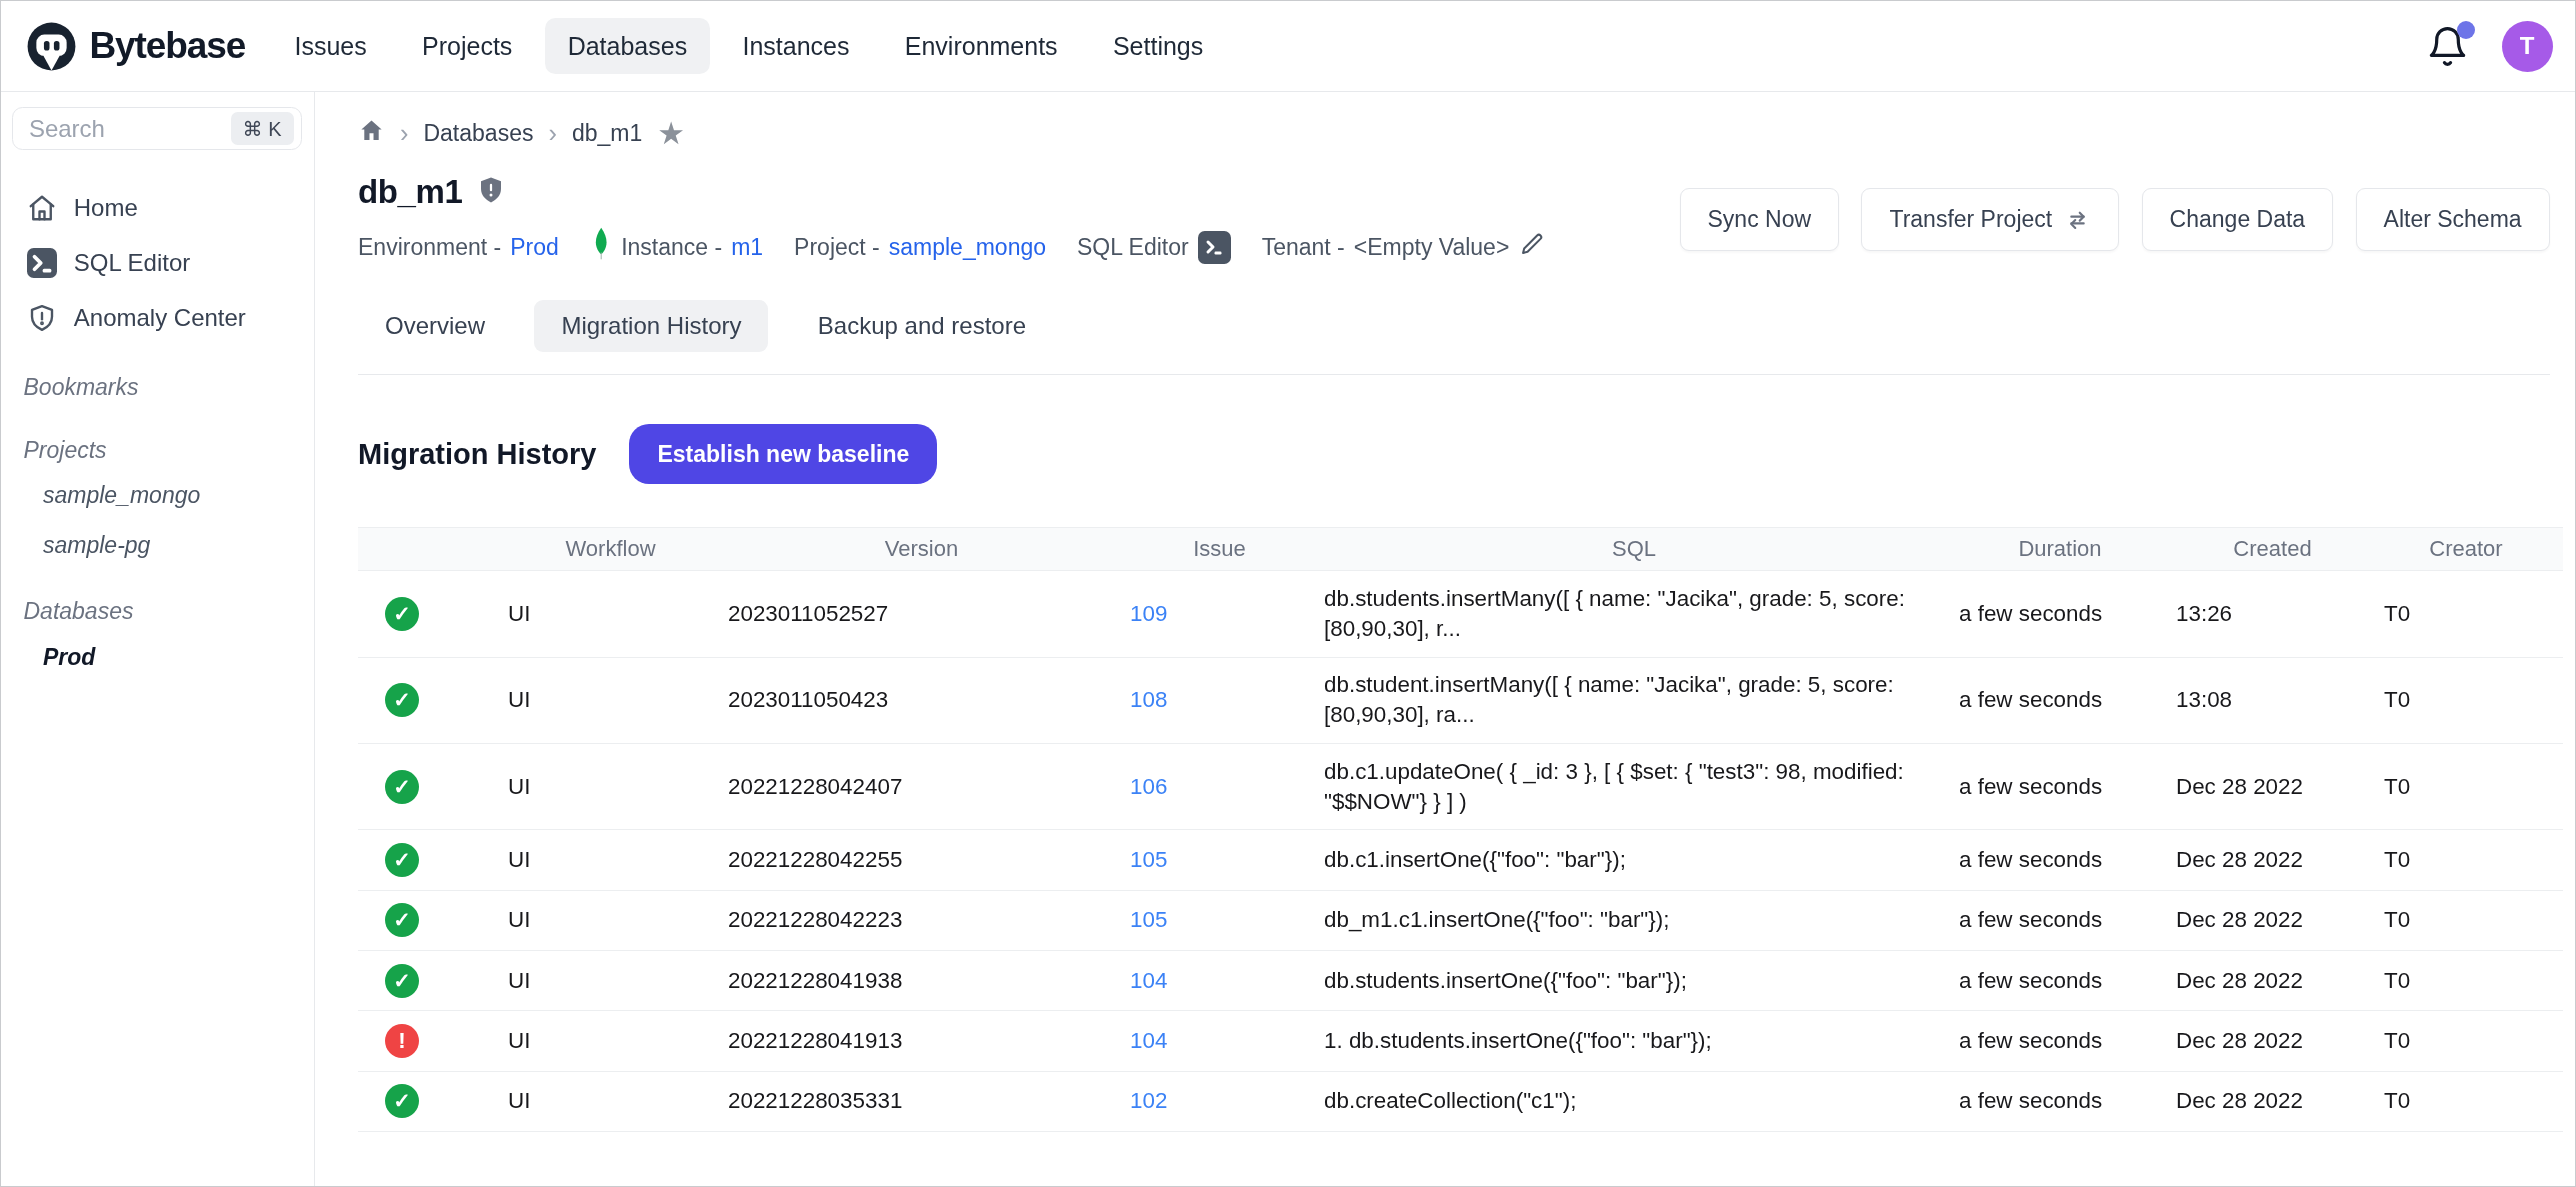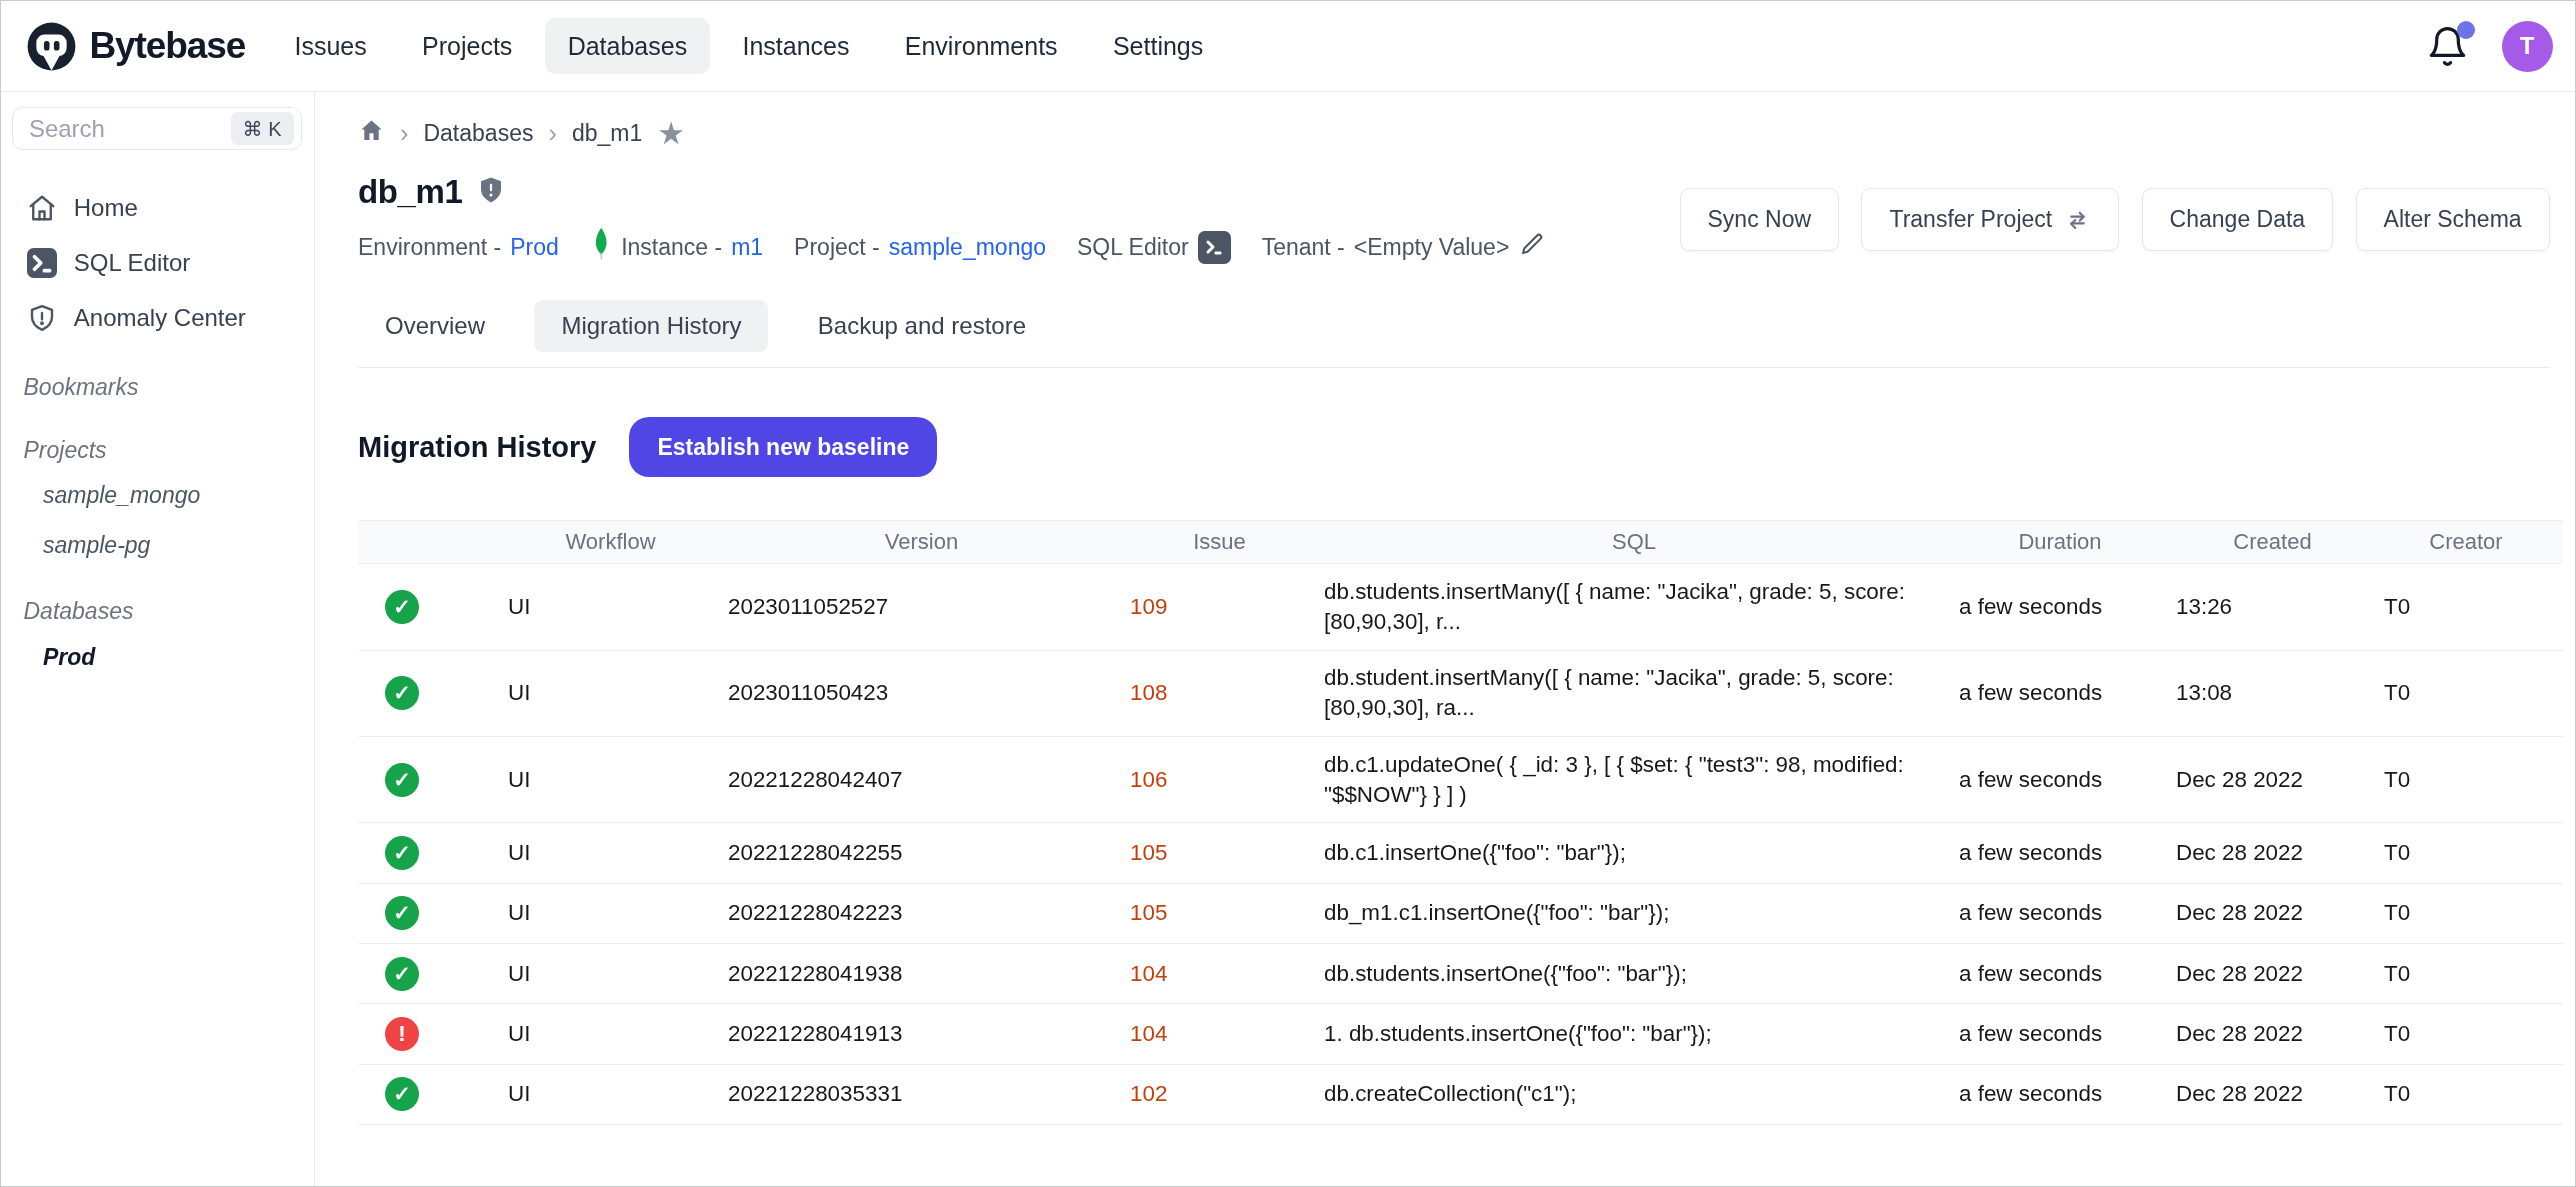--- a/index.html
+++ b/index.html
@@ -83,21 +83,21 @@
 
   .actions { display:flex; align-items:center; gap:22.4px; margin-left:30px; }
   .btn {
     height:63px; border:1.5px solid #e5e7eb; background:#fff; border-radius:9px;
     font-size:23px; color:#374151; padding:0 27px; display:inline-flex; align-items:center;
     gap:12px; cursor:pointer; font-family:inherit; white-space:nowrap;
     box-shadow:0 1.5px 2.2px rgba(0,0,0,0.03);
   }
   .btn svg { width:27px; height:27px; }
 
-  .tabs { display:flex; align-items:center; gap:22.4px; margin-top:33px; border-bottom:1.5px solid #e7e9ec; padding-bottom:15px; }
+  .tabs { display:flex; align-items:center; gap:22.4px; margin-top:33px; border-bottom:1.5px solid #e7e9ec; padding-bottom:22px; }
   .tab { font-size:24px; color:#374151; padding:12px 27px; border-radius:9px; cursor:pointer; background:transparent; border:none; font-family:inherit; }
   .tab.active { background:#f0f1f3; }
 
   .content-head { display:flex; align-items:center; gap:33px; margin-top:49px; }
   .content-title { font-size:29px; font-weight:800; color:#111827; }
   .baseline-btn {
     background:#4f46e5; color:#fff; border:none; border-radius:20px; height:60px;
     padding:0 28px; font-size:23px; font-weight:600; cursor:pointer; font-family:inherit;
   }
 
@@ -107,21 +107,21 @@
     background:#f9fafb; border-top:1.5px solid #eceef0; border-bottom:1.5px solid #eceef0;
     font-size:22px; font-weight:500; color:#6b7280; text-align:center; height:43px; padding:0 15px 0 0;
   }
   tbody td { border-bottom:1.5px solid #eceef0; font-size:22.4px; color:#18181b; padding:12.7px 22.4px 12.7px 0; line-height:30px; vertical-align:middle; }
   td.c-status, th.c-status { padding-left:27px; }
   .status-icon { width:34px; height:34px; border-radius:50%; display:inline-flex; align-items:center; justify-content:center; color:#fff; }
   .status-icon[data-status="success"] { background:#16a34a; }
   .status-icon[data-status="success"]::after { content:"✓"; font-size:21px; font-weight:700; }
   .status-icon[data-status="failed"] { background:#ef4444; }
   .status-icon[data-status="failed"]::after { content:"!"; font-size:22.4px; font-weight:700; }
-  .issue-link { color:#c2410c; text-decoration:none; cursor:pointer;margin-top:23px; }
+  .issue-link { color:#3b82f6; text-decoration:none; cursor:pointer;margin-top:23px; }
 </style>
 </head>
 <body>
 
 <div class="app">
 
   <header class="topnav">
     <div class="brand">
       <svg viewBox="0 0 64 64">
         <circle cx="32" cy="32" r="30" fill="#18222f"></circle>

